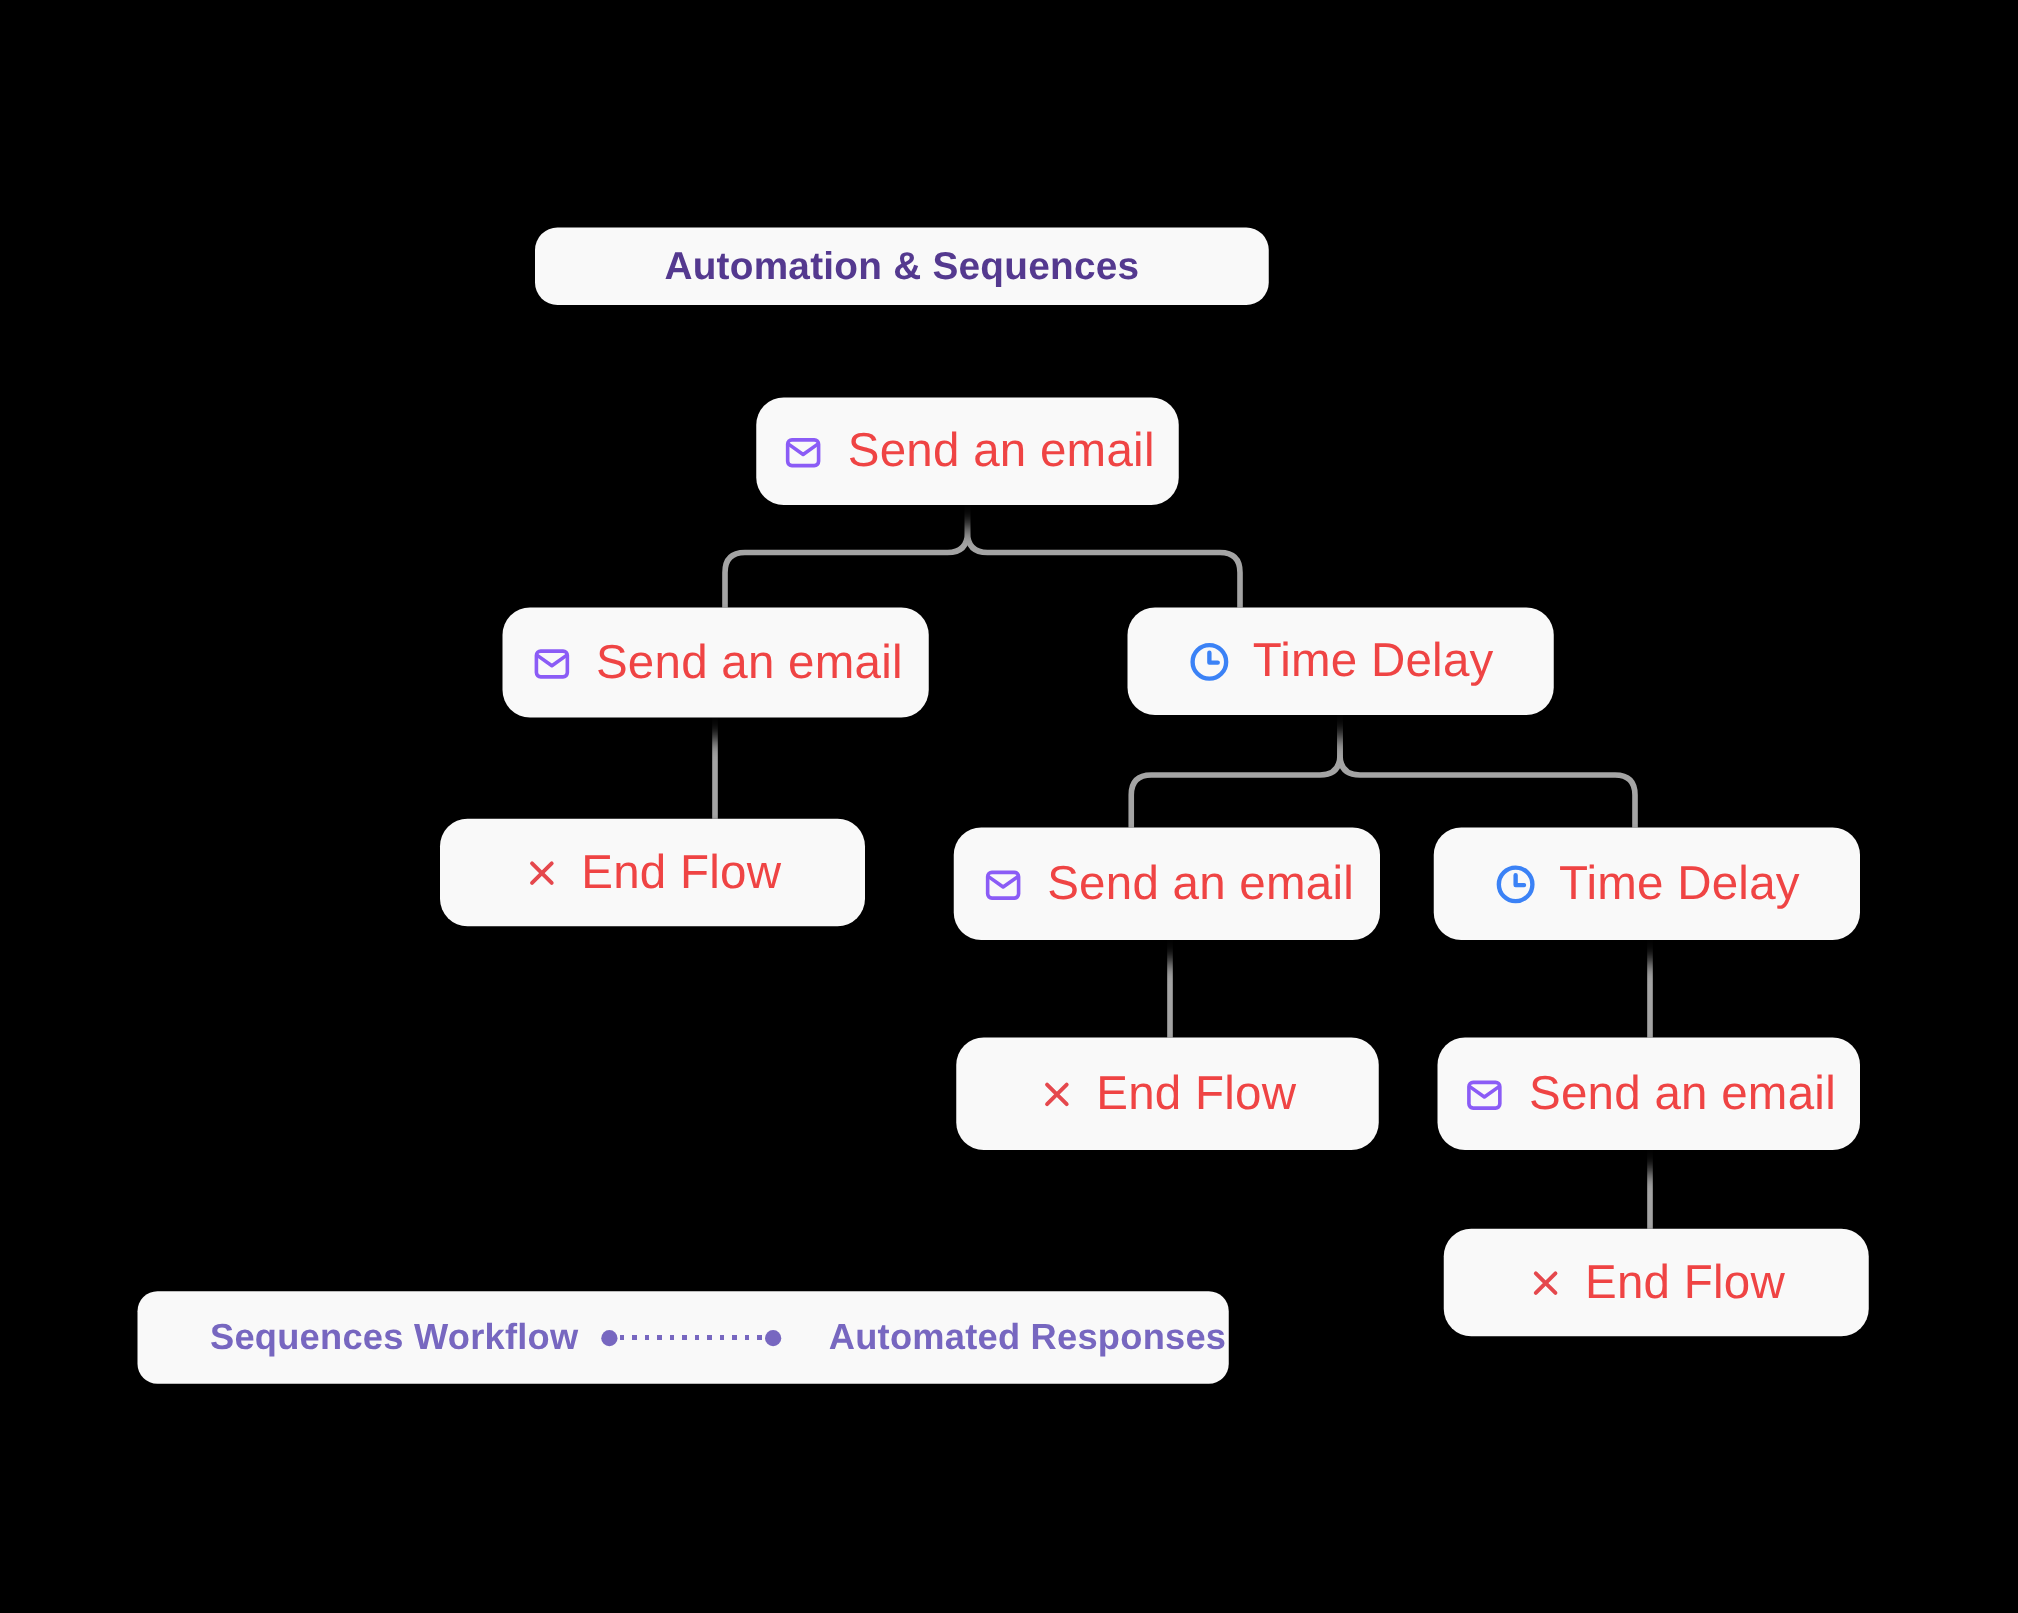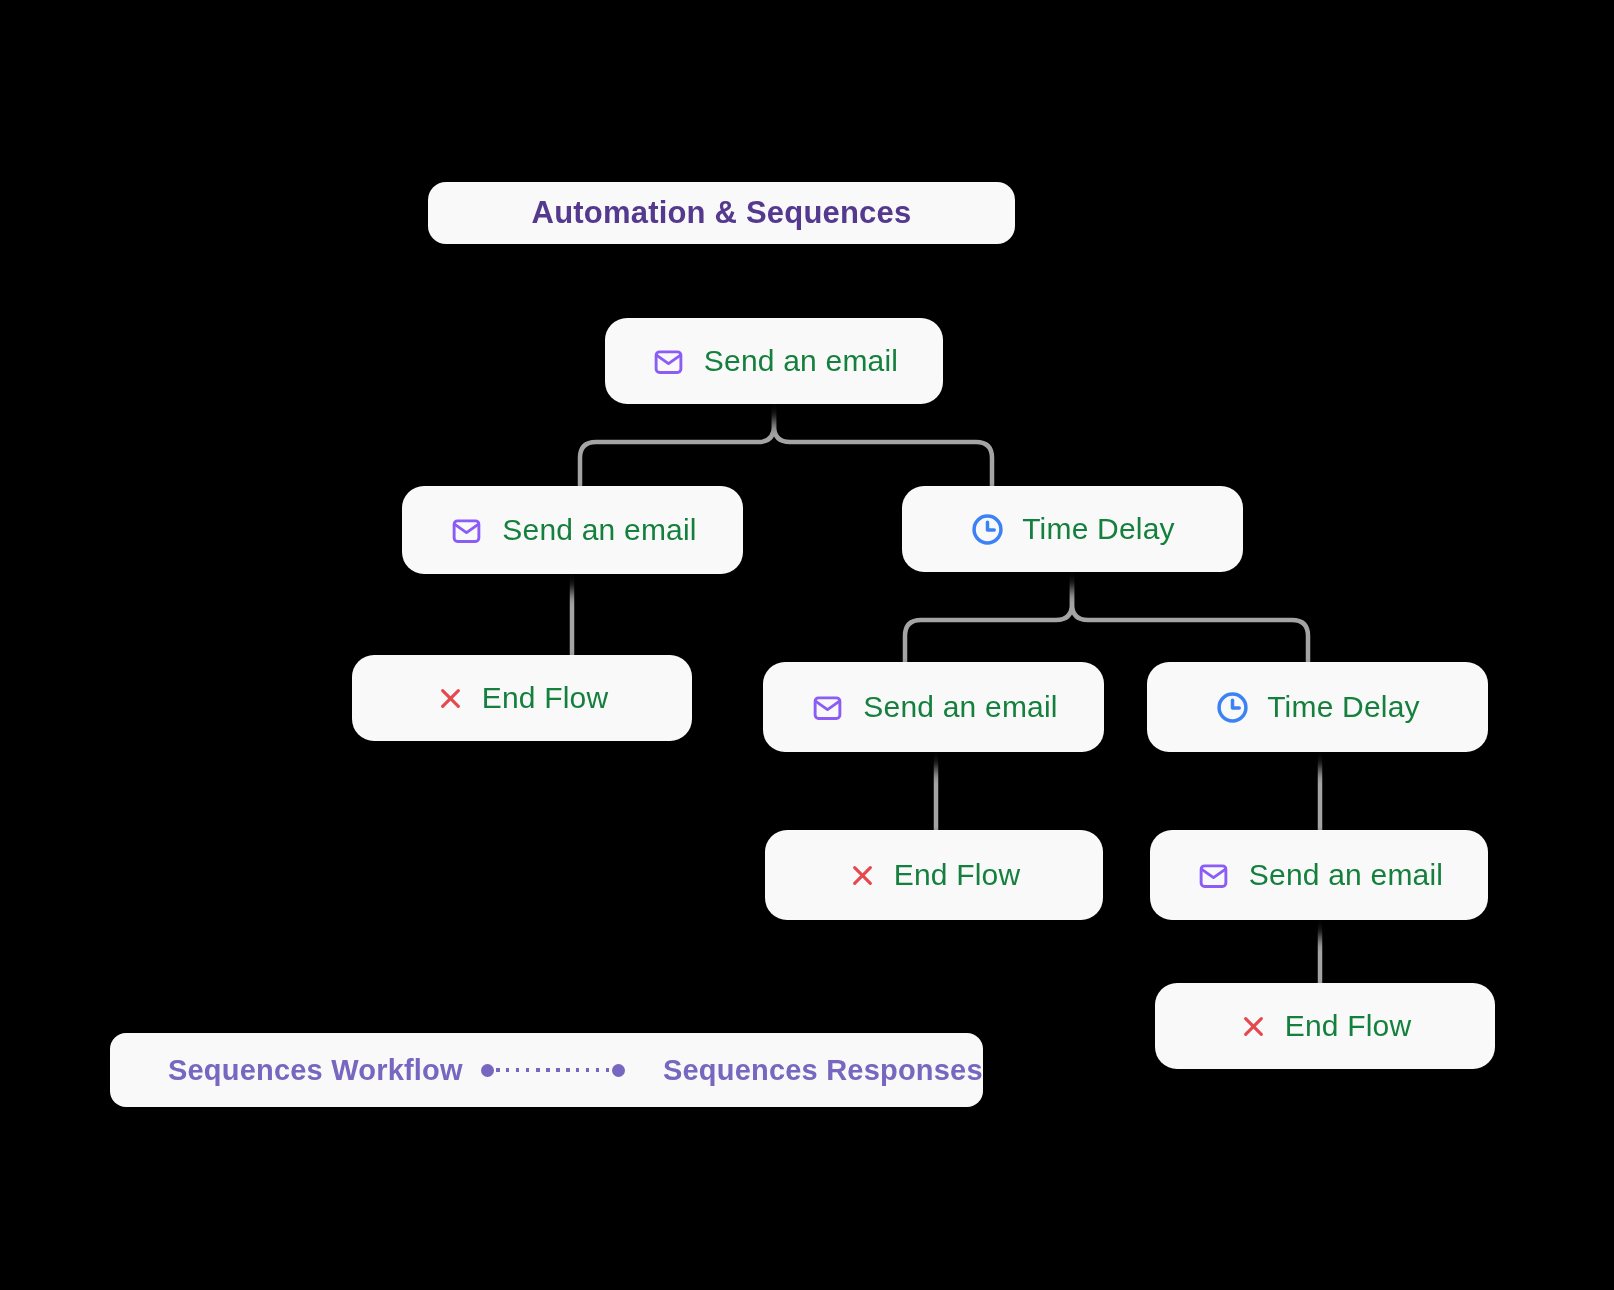--- a/index.html
+++ b/index.html
@@ -7,21 +7,21 @@
     position:relative;width:1614px;height:1290px;background:#000;overflow:hidden;
     font-family:"Liberation Sans","DejaVu Sans",sans-serif;
   }
   .edges{position:absolute;left:0;top:0;width:1614px;height:1290px;}
   .edge{fill:none;stroke:#a4a4a4;stroke-width:4.5px;}
   .node{
     position:absolute;display:flex;align-items:center;justify-content:center;gap:17px;
     background:#f9f9f9;border-radius:22px;
     box-shadow:10px 16px 14px 2px rgba(0,0,0,0.92), 2px 6px 8px rgba(0,0,0,0.85);
   }
-  .node .label{font-size:30px;font-weight:500;color:#15803d;letter-spacing:.2px;}
+  .node .label{font-size:38px;font-weight:500;color:#ef4444;letter-spacing:.2px;}
   .icon{display:block;flex:0 0 auto;}
   .ic-mail{stroke:#8b5cf6;}
   .ic-clock{stroke:#3b82f6;}
   .ic-x{stroke:#e5484d;}
   .titlebox{
     position:absolute;left:428px;top:182px;width:587px;height:62px;
     background:#f9f9f9;border-radius:18px;display:flex;align-items:center;justify-content:center;
     box-shadow:10px 16px 14px 2px rgba(0,0,0,0.92), 2px 6px 8px rgba(0,0,0,0.85);
   }
   .titlebox .t{font-size:31px;font-weight:700;color:#54398f;letter-spacing:.2px;}
@@ -145,16 +145,16 @@
     <span class="label">End Flow</span>
   </div>
 
   <div class="legend">
     <span class="lg-text lg-left">Sequences Workflow</span>
     <span class="lg-line">
       <span class="dot d1"></span>
       <span class="dash"></span>
       <span class="dot d2"></span>
     </span>
-    <span class="lg-text lg-right">Sequences Responses</span>
+    <span class="lg-text lg-right">Automated Responses</span>
   </div>
 
 </div>
 
 </body></html>

